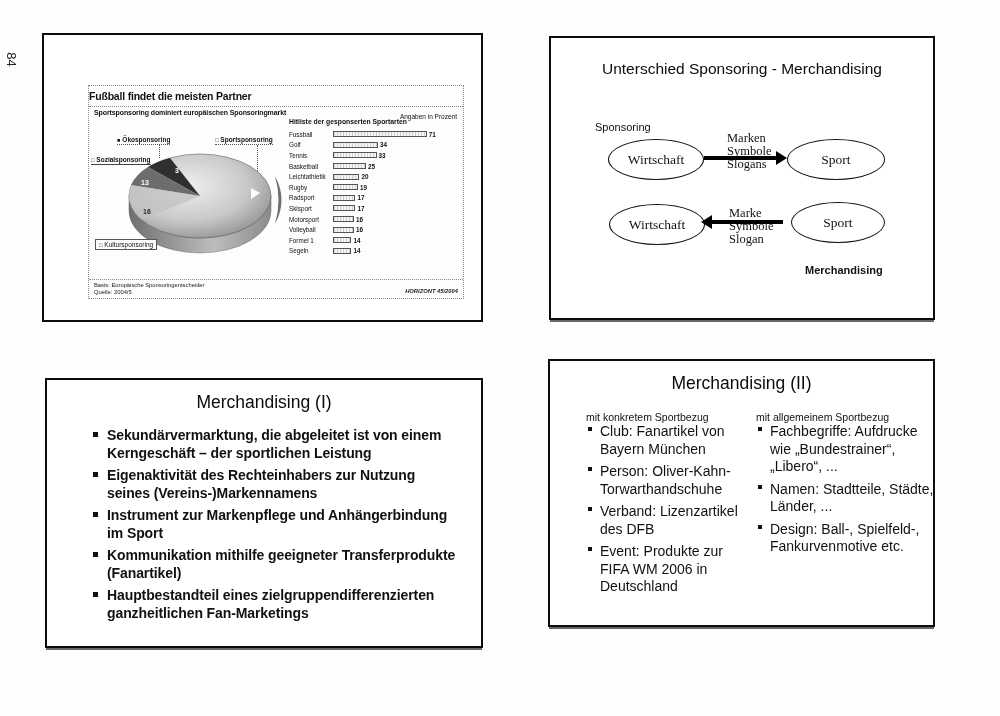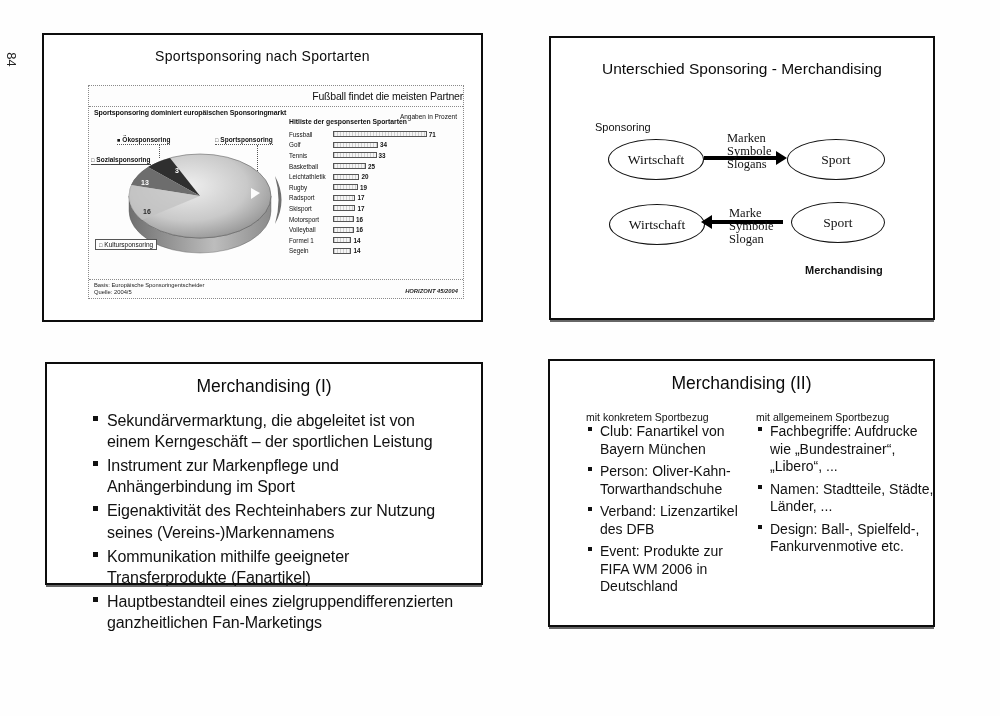--- a/index.html
+++ b/index.html
@@ -5,33 +5,33 @@
   html,body{margin:0;padding:0}
   body{width:1000px;height:716px;position:relative;background:#fefefe;
        font-family:"Liberation Sans",sans-serif;color:#111;overflow:hidden}
 
   .pageno{position:absolute;left:4px;top:52px;font-size:13px;color:#222;
           transform:rotate(90deg);transform-origin:center}
 
   .slide{position:absolute;background:#fff;border:2px solid #0d0d0d;box-sizing:border-box}
   #s1{left:42px;top:33px;width:441px;height:289px}
   #s2{left:549px;top:36px;width:386px;height:284px;box-shadow:0 3px 0 -1px #666}
-  #s3{left:45px;top:362px;width:438px;height:223px;box-shadow:0 3px 0 -1px #666}
+  #s3{left:45px;top:378px;width:438px;height:270px;box-shadow:0 3px 0 -1px #666}
   #s4{left:548px;top:359px;width:387px;height:268px;box-shadow:0 3px 0 -1px #666}
 
   .s-title{position:absolute;left:0;right:0;text-align:center;color:#0b0b0b}
   #s1 .s-title{top:13px;font-size:14px;letter-spacing:.3px}
   #s2 .s-title{top:22px;font-size:15.5px}
   #s3 .s-title,#s4 .s-title{top:12px;font-size:17.5px}
 
   
   #chartbox{position:absolute;left:44px;top:50px;width:374px;height:212px;
             border:1px dotted #8a8a8a;background:#fdfdfd}
   .ch-head{position:absolute;top:0;left:0;right:0;height:20px;border-bottom:1px dotted #8a8a8a;
-           text-align:right;font-weight:normal;font-size:10.5px;line-height:20px;letter-spacing:-.2px}
+           text-align:left;font-weight:bold;font-size:10.5px;line-height:20px;letter-spacing:-.2px}
   .ch-sub{position:absolute;top:23px;left:5px;font-size:7px;font-weight:bold;letter-spacing:-.1px}
   .ch-unit{position:absolute;top:27px;right:6px;font-size:6.5px}
   .ch-pie{position:absolute;left:0;top:36px;width:200px;height:152px}
   .ch-pie svg{position:absolute;left:0;top:0}
   .lg{position:absolute;font-size:6.5px;font-weight:bold;white-space:nowrap;background:#fdfdfd}
   .lg .mk{font-size:5.5px;margin-right:2px}
   #lg-oeko{left:28px;top:14px;border-bottom:1px dotted #555;padding-bottom:1px}
   #lg-sport{left:126px;top:14px;border-bottom:1px dotted #555;padding-bottom:1px}
   #lg-sozial{left:2px;top:34px;border-bottom:1px solid #444;padding-bottom:1px}
   #lg-kultur{left:6px;top:117px;border:1px solid #555;padding:1px 3px;font-weight:normal}
@@ -66,36 +66,35 @@
               border-right:11px solid #000;border-top:7px solid transparent;border-bottom:7px solid transparent}
   .aw-label{position:absolute;font-family:"Liberation Serif",serif;font-size:12.5px;line-height:13px}
   #al1{left:176px;top:94px}
   #al2{left:178px;top:169px}
   .d-label{position:absolute;font-size:11px}
   #lab-sponsoring{left:44px;top:83px}
   #lab-merch{left:254px;top:226px;font-weight:bold}
 
   
   #m1-list{position:absolute;left:46px;top:46px;width:364px}
-  .m1-item{display:flex;margin-bottom:3px;font-size:16px;font-weight:normal;line-height:1.32;letter-spacing:-.1px}
+  .m1-item{display:flex;margin-bottom:3px;font-size:14px;font-weight:bold;line-height:1.32;letter-spacing:-.1px}
   .sq{flex:0 0 5px;width:5px;height:5px;background:#111;margin:6px 9px 0 0}
   #m2-cols{position:absolute;left:36px;top:50px;display:flex;gap:12px}
   .m2-col{width:158px}
   .m2-col + .m2-col{width:184px}
   .m2-head{font-size:10.5px;}
   .m2-item{display:flex;font-size:14px;line-height:1.25;margin-bottom:5px}
   .m2-item .sq{flex:0 0 4px;width:4px;height:4px;margin:4px 8px 0 2px}
 </style>
 </head>
 <body>
 
 <div class="pageno">84</div>
 
 <div class="slide" id="s1">
-  <div class="s-title">Sportsponsoring nach Sportarten</div>
 
   <div id="chartbox">
     <div class="ch-head">Fußball findet die meisten Partner</div>
     <div class="ch-sub">Sportsponsoring dominiert europäischen Sponsoringmarkt</div>
     <div class="ch-unit">Angaben in Prozent</div>
 
     <div class="ch-pie">
       <svg width="200" height="152" viewBox="0 0 200 152">
         <defs>
           <radialGradient id="topGrad" cx="42%" cy="38%" r="75%">
@@ -243,25 +242,25 @@
 
 <div class="slide" id="s3">
   <div class="s-title">Merchandising (I)</div>
   <div id="m1-list">
       <div class="m1-item">
         <span class="sq"></span>
         <span>Sekundärvermarktung, die abgeleitet ist von einem Kerngeschäft – der sportlichen Leistung</span>
       </div>
       <div class="m1-item">
         <span class="sq"></span>
+        <span>Eigenaktivität des Rechteinhabers zur Nutzung seines (Vereins-)Markennamens</span>
+      </div>
+      <div class="m1-item">
+        <span class="sq"></span>
         <span>Instrument zur Markenpflege und Anhängerbindung im Sport</span>
-      </div>
-      <div class="m1-item">
-        <span class="sq"></span>
-        <span>Eigenaktivität des Rechteinhabers zur Nutzung seines (Vereins-)Markennamens</span>
       </div>
       <div class="m1-item">
         <span class="sq"></span>
         <span>Kommunikation mithilfe geeigneter Transferprodukte (Fanartikel)</span>
       </div>
       <div class="m1-item">
         <span class="sq"></span>
         <span>Hauptbestandteil eines zielgruppendifferenzierten ganzheitlichen Fan-Marketings</span>
       </div>
     </div>

